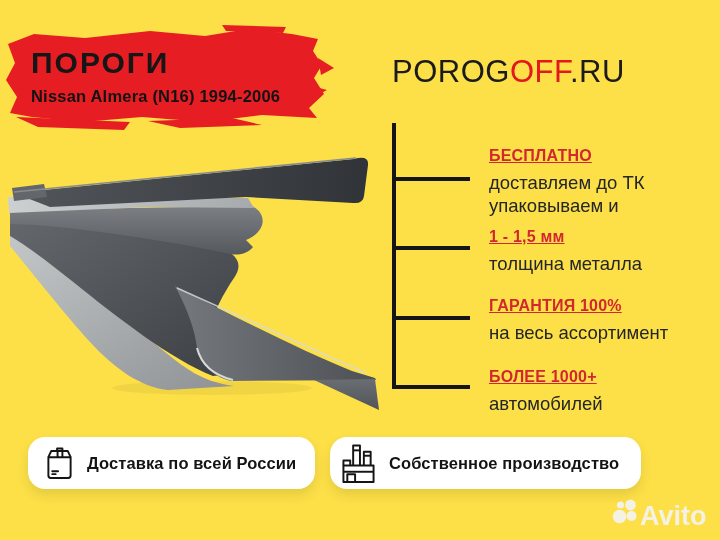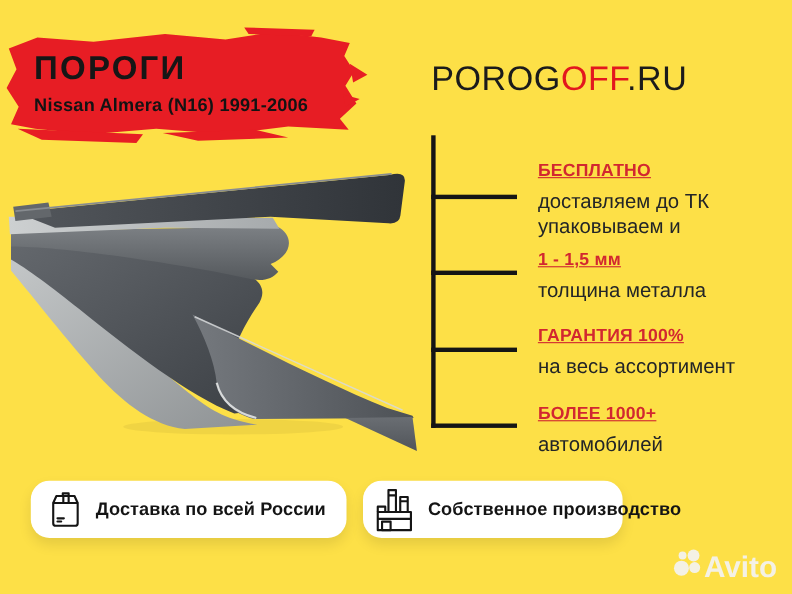--- a/index.html
+++ b/index.html
@@ -35,21 +35,21 @@
   .f1{top:145px}.f2{top:226px}.f3{top:295px}.f4{top:366px}
   .fh{font-size:16px;font-weight:800;color:#d22730;letter-spacing:.2px;line-height:22px;margin-bottom:4px;white-space:nowrap;text-decoration:underline;}
   .fb{font-size:18.5px;font-weight:400;color:#232527;line-height:23px;white-space:nowrap;}
   
   .badge{
     position:absolute;top:437px;height:52px;background:#ffffff;border-radius:17px;
     display:flex;align-items:center;box-sizing:border-box;padding:0 14px 0 17px;
     box-shadow:0 6px 12px rgba(0,0,0,.10);
   }
   .badge1{left:28px;width:287px;}
-  .badge2{left:330px;width:236px;padding-left:11px;}
+  .badge2{left:330px;width:311px;padding-left:11px;}
   .bicon{flex:0 0 auto;margin-right:13px;}
   .blabel{font-size:16.5px;font-weight:700;color:#141414;letter-spacing:.1px;white-space:nowrap;}
   
   .watermark{position:absolute;left:610px;top:498px;opacity:.92;}
 </style>
 </head>
 <body>
 
 <div class="stage">
 
@@ -58,21 +58,21 @@
       M8,26 L34,16 L85,20 L150,13 L205,18 L248,11 L292,16 L318,21
       L313,33 L322,47 L314,60 L324,76 L309,90 L317,100
       L262,97 L205,104 L142,99 L82,104 L32,99 L10,95
       L17,79 L6,62 L15,45 Z"></path>
     <path fill="#e71d24" d="M222,7 L286,9 L283,15 L226,13 Z"></path>
     <path fill="#e71d24" d="M16,99 L130,104 L124,112 L38,109 Z"></path>
     <path fill="#e71d24" d="M148,103 L232,100 L262,107 L180,110 Z"></path>
     <path fill="#e71d24" d="M318,40 L334,50 L321,57 Z M312,68 L327,72 L314,79 Z"></path>
   </svg>
   <div class="banner-title">ПОРОГИ</div>
-  <div class="banner-sub">Nissan Almera (N16) 1991-2006</div>
+  <div class="banner-sub">Nissan Almera (N16) 1994-2006</div>
 
   <div class="logo"><span>POROG</span><span class="red">OFF</span><span>.RU</span></div>
 
   <svg class="product" viewBox="0 0 400 300" xmlns="http://www.w3.org/2000/svg">
     <defs>
       <linearGradient id="gRail" x1="0" y1="0" x2="1" y2="0">
         <stop offset="0" stop-color="#53575c"></stop>
           <stop offset="1" stop-color="#303439"></stop>
       </linearGradient>
       <linearGradient id="gBand" x1="0" y1="0" x2="1" y2="0">

